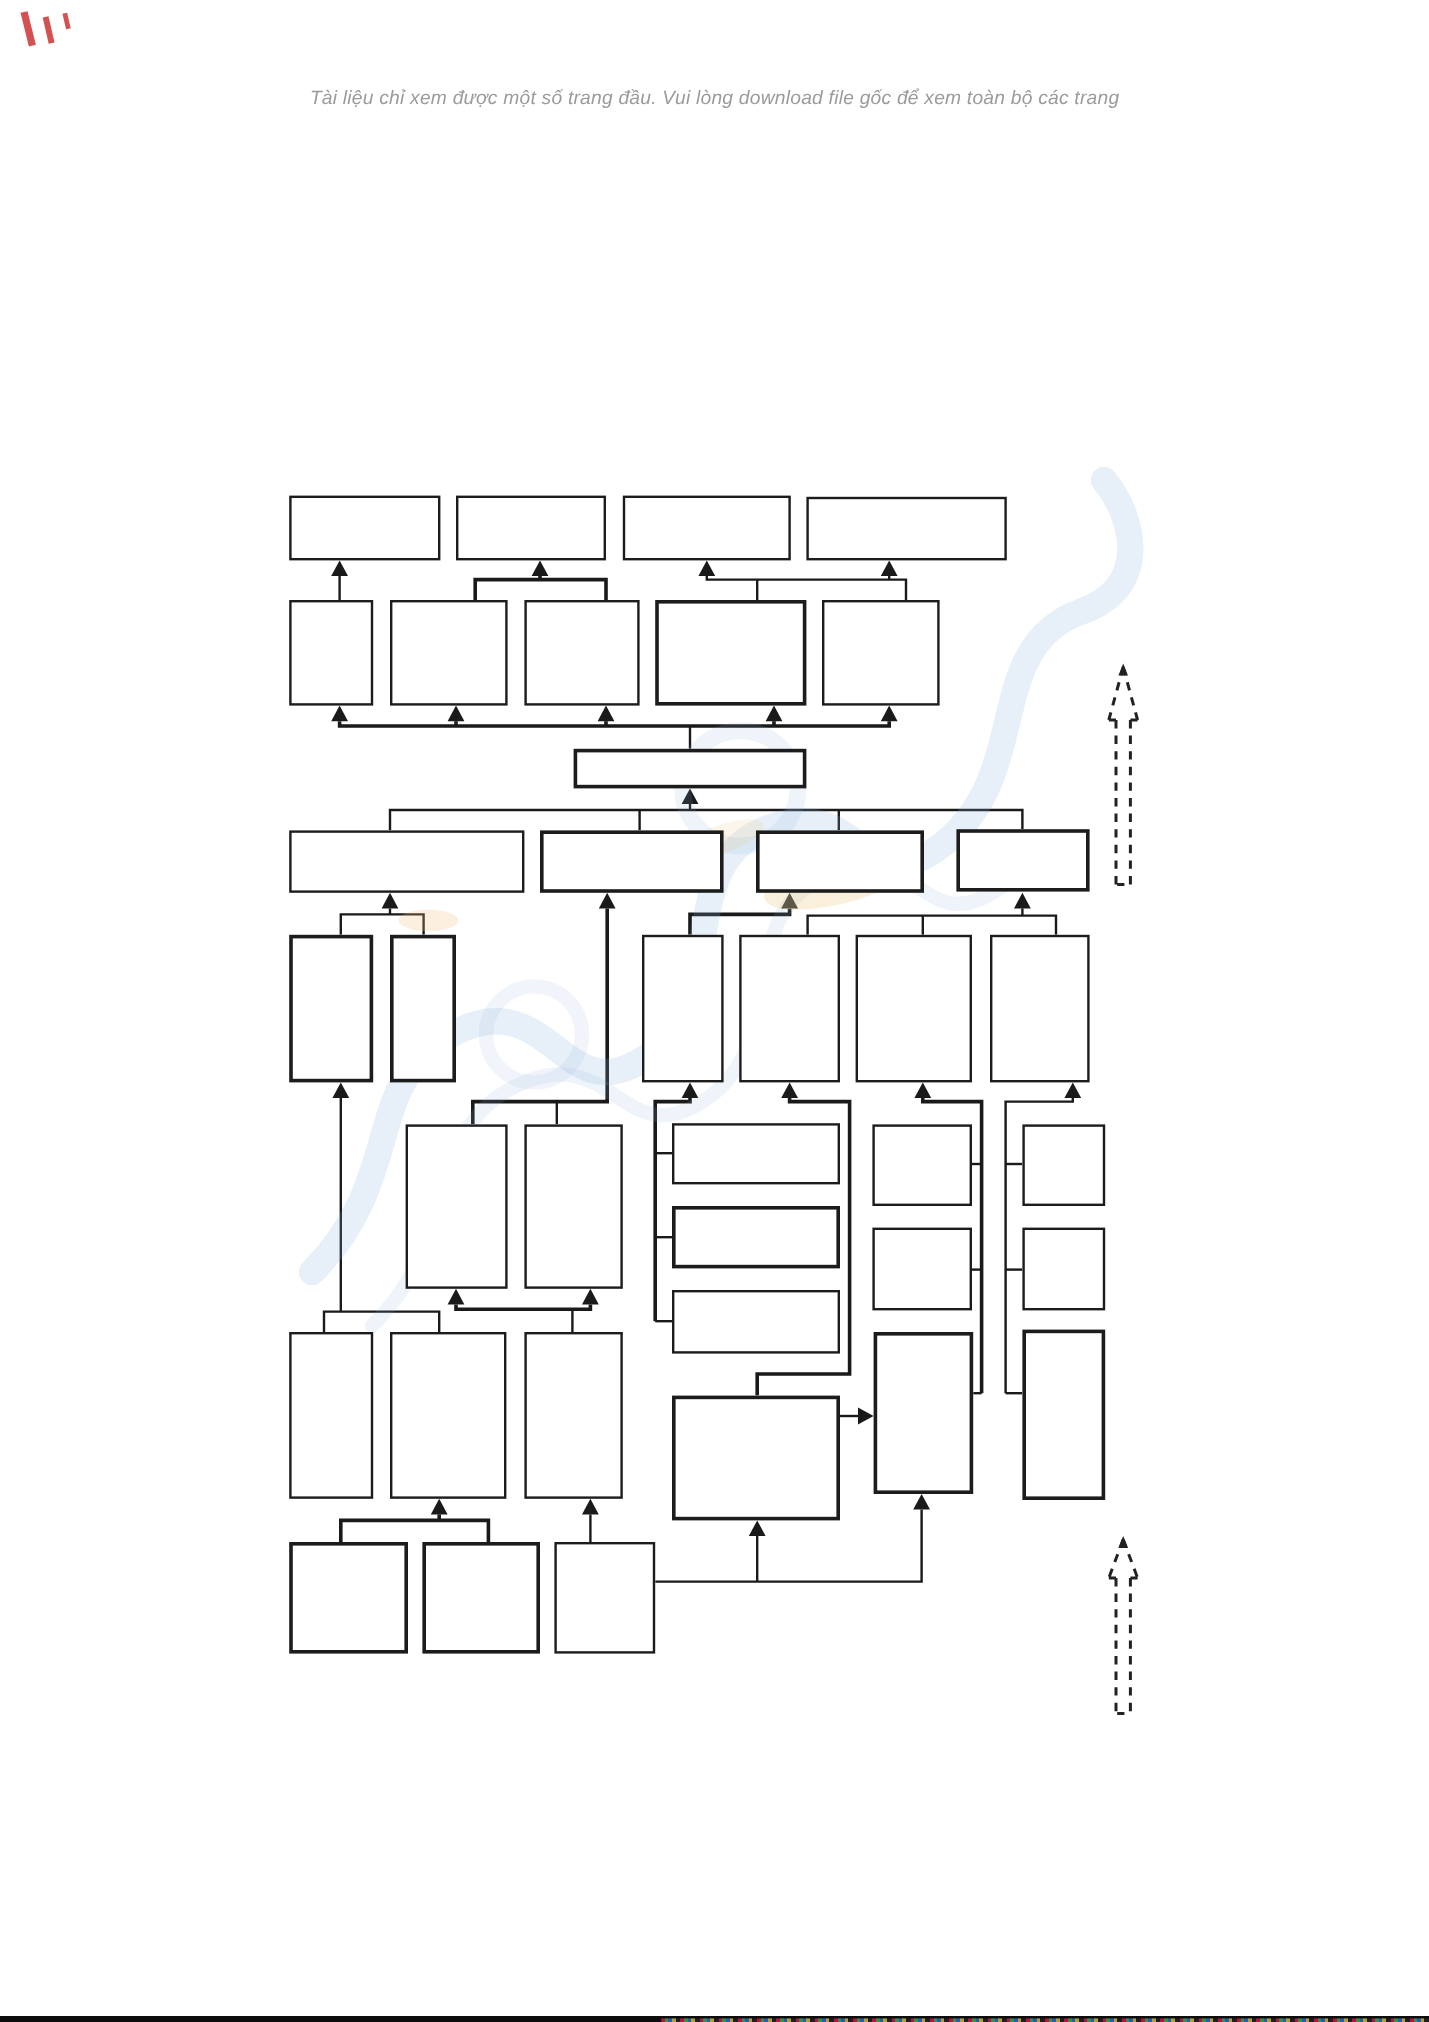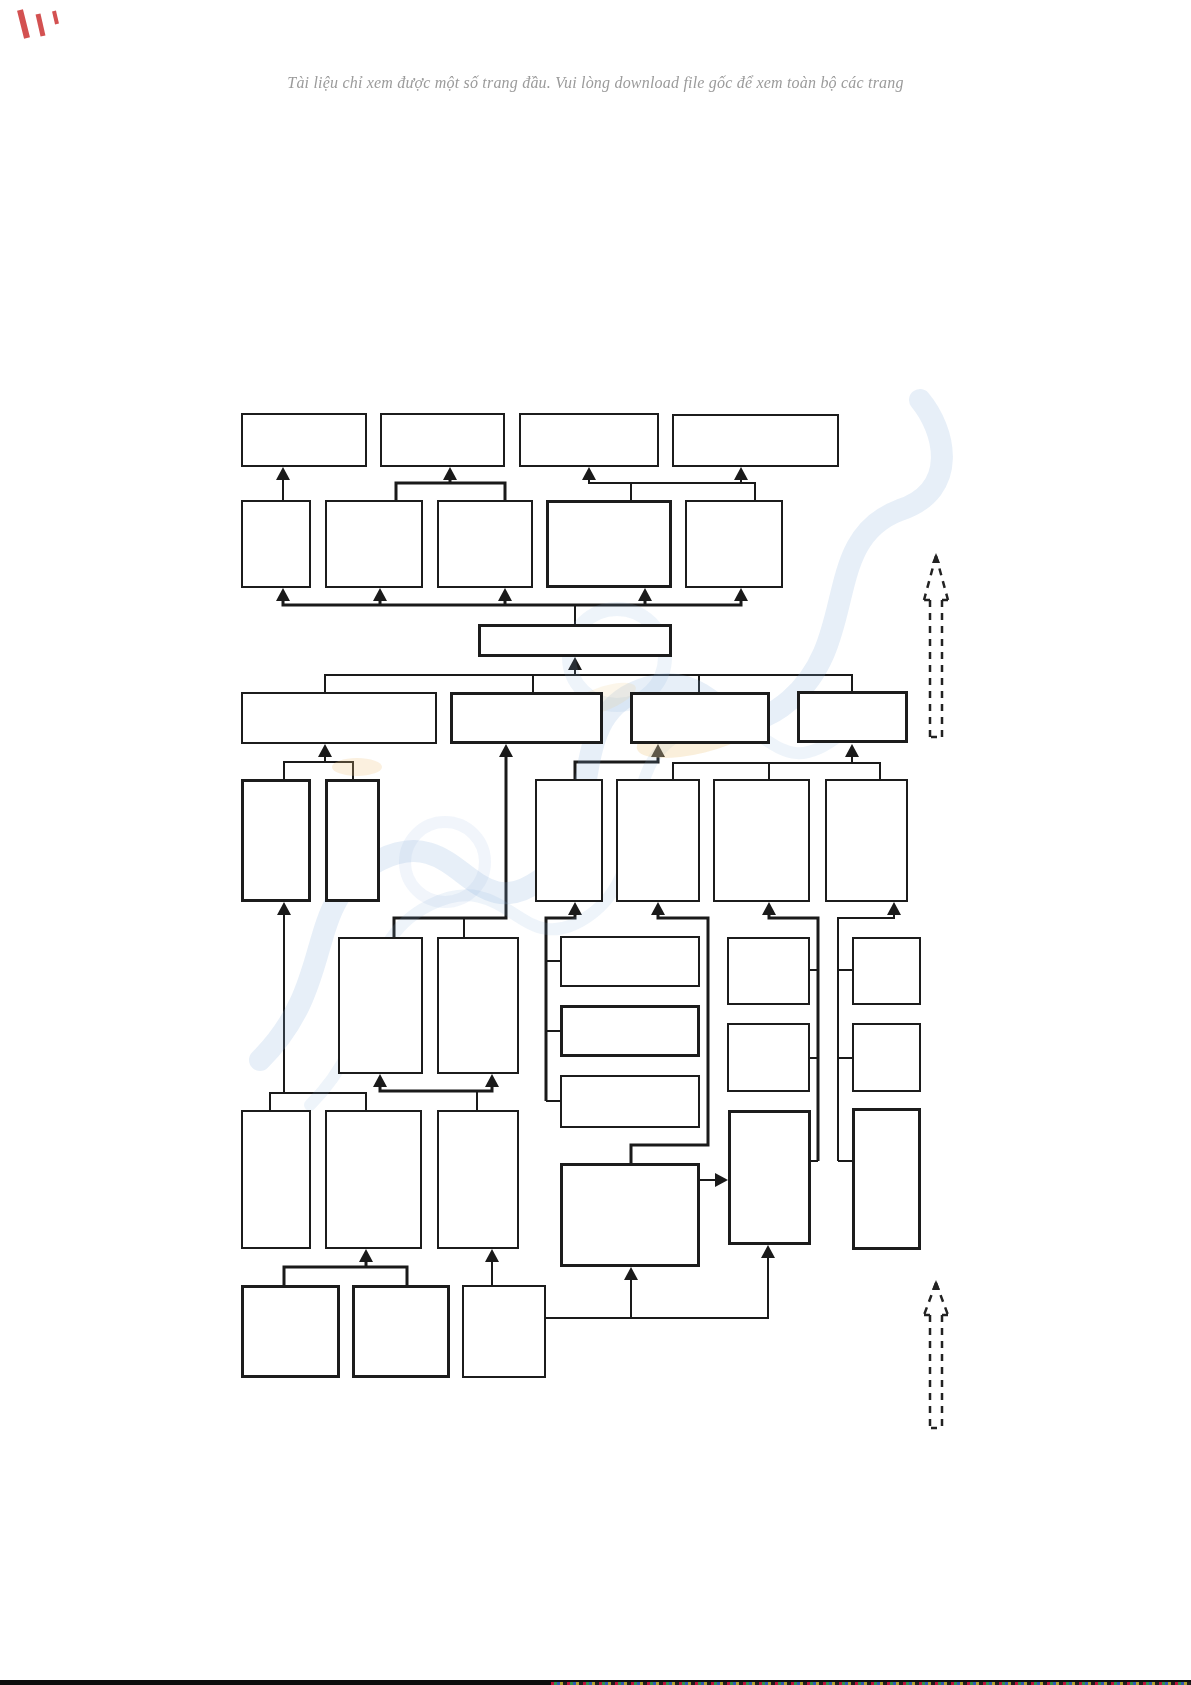--- a/index.html
+++ b/index.html
@@ -2,21 +2,21 @@
 <html><head>
 <meta charset="utf-8">
 <style>
   html,body{margin:0;padding:0;background:#ffffff;}
   #page{
     position:relative;
     width:1191px;height:1685px;
     margin:0 auto;
     background:var(--page-bg,#ffffff);
     overflow:hidden;
-    font-family:Liberation Serif, serif;
+    font-family:Liberation Sans, sans-serif;
   }
   .notice{
     position:absolute;top:74px;left:0;width:100%;
     text-align:center;
     font-style:italic;
     font-size:16px;
     letter-spacing:.2px;
     color:var(--notice-color,#9b9b9b);
     white-space:nowrap;
   }

